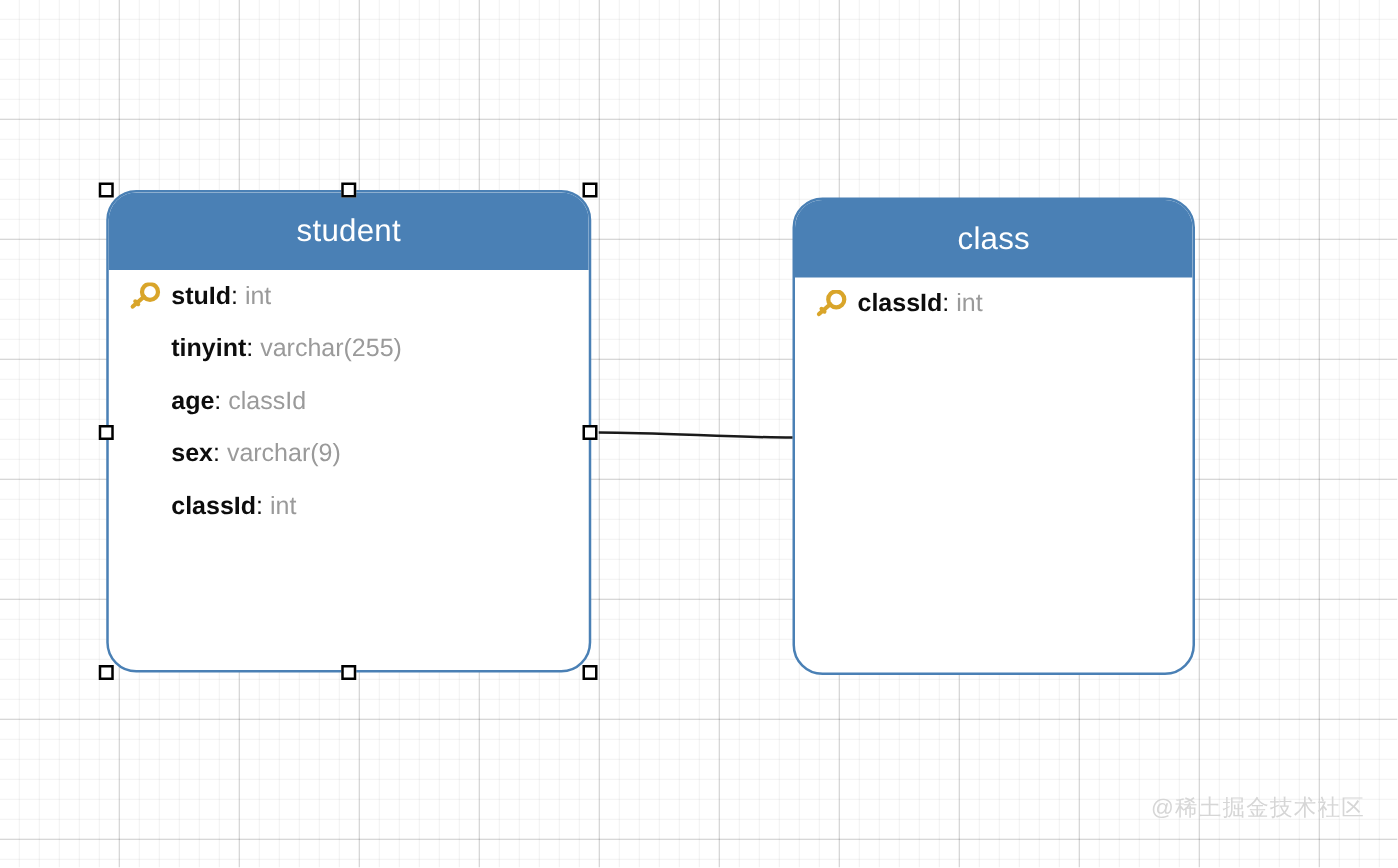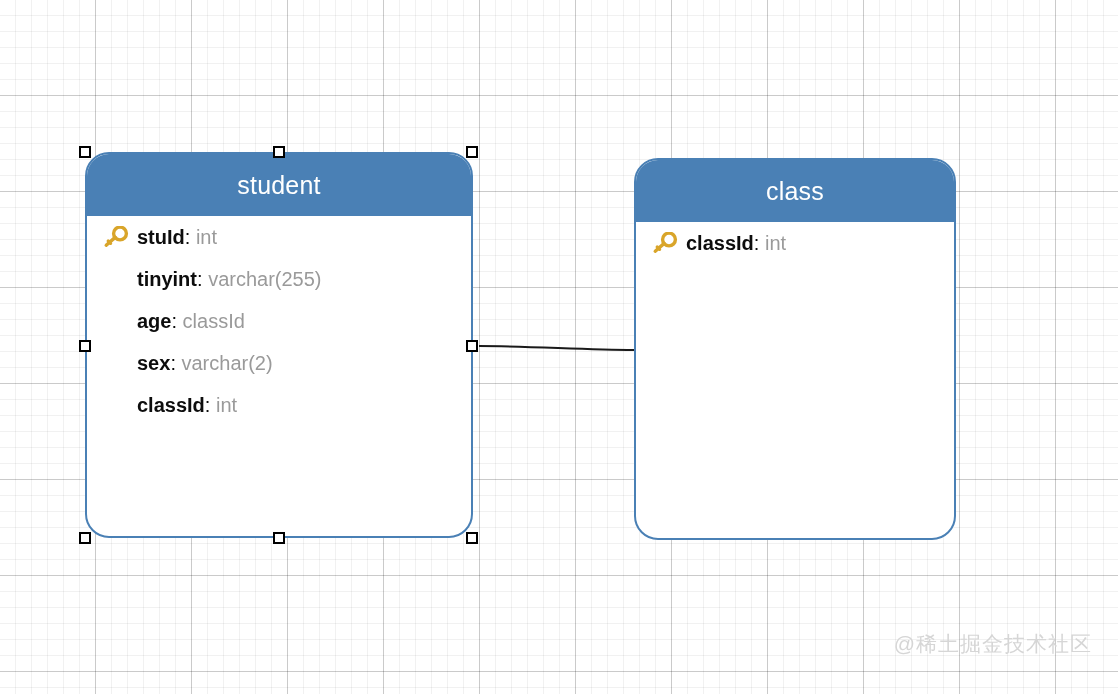--- a/index.html
+++ b/index.html
@@ -98,21 +98,21 @@
     width:1118px;height:694px;
     pointer-events:none;
     z-index:10;
   }
 
   
   #watermark{
     position:absolute;
     right:26px;
     bottom:36px;
-    font-size:21px;
+    font-size:18px;
     color:#d6d6d6;
     letter-spacing:1px;
     user-select:none;
     white-space:nowrap;
   }
 </style>
 </head>
 <body>
 
 <div id="canvas">
@@ -151,21 +151,21 @@
       <div class="field-row">
         <span class="key-slot"></span>
         <span class="field-text">
           <span class="field-name">age</span><span class="field-sep">: </span><span class="field-type">classId</span>
         </span>
       </div>
 
       <div class="field-row">
         <span class="key-slot"></span>
         <span class="field-text">
-          <span class="field-name">sex</span><span class="field-sep">: </span><span class="field-type">varchar(2)</span>
+          <span class="field-name">sex</span><span class="field-sep">: </span><span class="field-type">varchar(9)</span>
         </span>
       </div>
 
       <div class="field-row">
         <span class="key-slot"></span>
         <span class="field-text">
           <span class="field-name">classId</span><span class="field-sep">: </span><span class="field-type">int</span>
         </span>
       </div>
 

